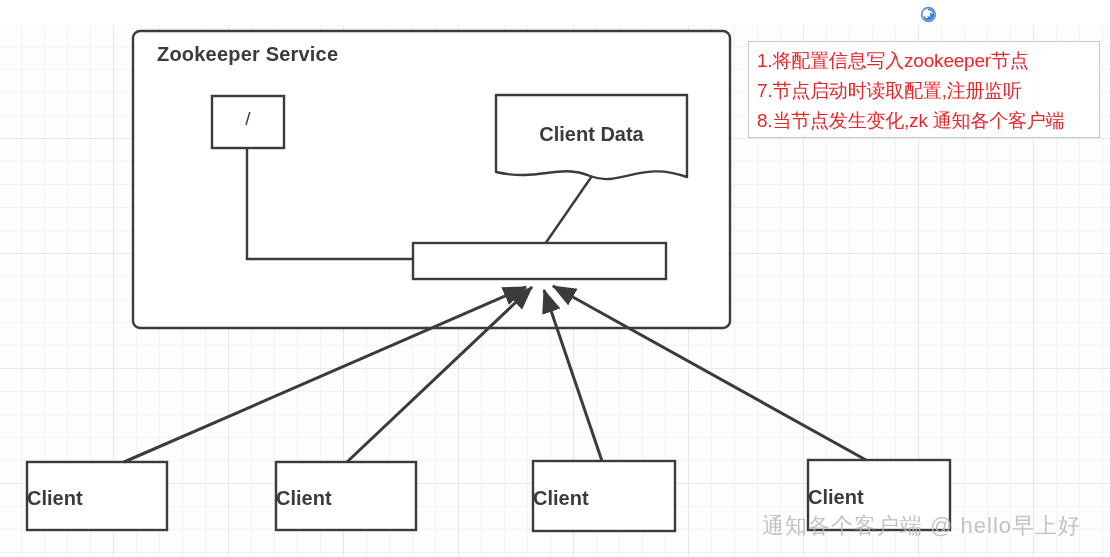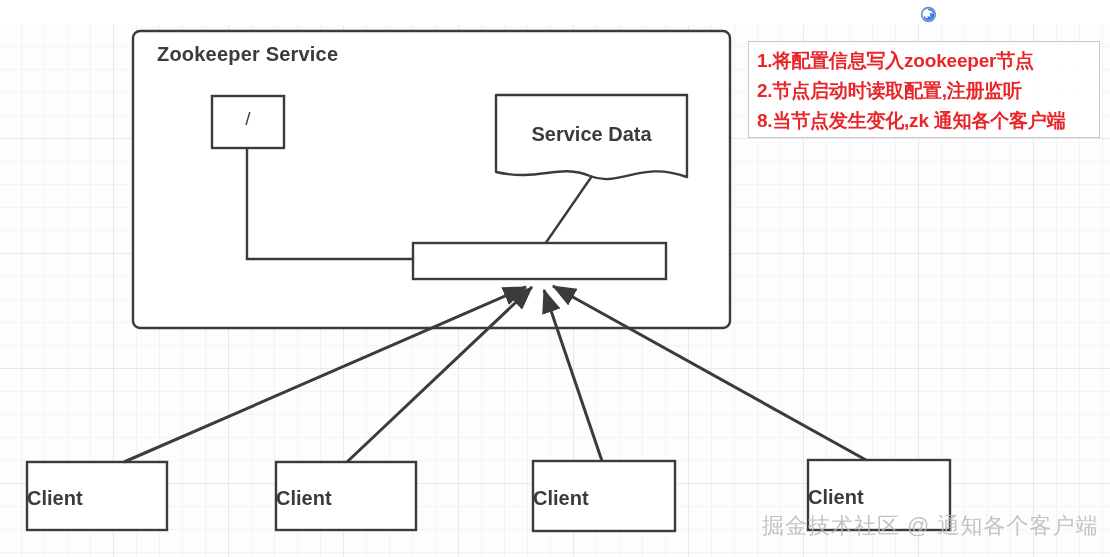--- a/index.html
+++ b/index.html
@@ -90,21 +90,21 @@
     top: 41px;
     width: 352px;
     height: 97px;
     border: 1px solid #c9c9c9;
     background: rgba(255,255,255,0.86);
     box-sizing: border-box;
     padding: 4px 6px 0 8px;
   }
   #notes .line {
     color: #e8262a;
-    font-weight: bold;
+    font-weight: normal;
     font-size: 19px;
     line-height: 30px;
     white-space: nowrap;
     letter-spacing: -0.2px;
   }
   #swirl {
     position: absolute;
     left: 920px;
     top: 6px;
     width: 17px;
@@ -158,35 +158,35 @@
     <line x1="124" y1="462" x2="526" y2="287" stroke="#3b3b3b" stroke-width="3" marker-end="url(#arrowhead)"></line>
     <line x1="347" y1="462" x2="532" y2="287" stroke="#3b3b3b" stroke-width="3" marker-end="url(#arrowhead)"></line>
     <line x1="602" y1="461" x2="544" y2="290" stroke="#3b3b3b" stroke-width="3" marker-end="url(#arrowhead)"></line>
     <line x1="866" y1="460" x2="553" y2="286" stroke="#3b3b3b" stroke-width="3" marker-end="url(#arrowhead)"></line>
   </svg>
 
   <div class="node-label" id="zk-title">Zookeeper Service</div>
 
   <div class="node-label" id="root-label">/</div>
 
-  <div class="node-label" id="cfgdata-label">Service Data</div>
+  <div class="node-label" id="cfgdata-label">Client Data</div>
 
 
   <div class="node-label client-label" style="left:27px; top:487px; width:140px;">Client</div>
   <div class="node-label client-label" style="left:276px; top:487px; width:140px;">Client</div>
   <div class="node-label client-label" style="left:533px; top:487px; width:142px;">Client</div>
   <div class="node-label client-label" style="left:808px; top:486px; width:142px;">Client</div>
 
   <div id="notes">
     <div class="line">1.将配置信息写入zookeeper节点</div>
-    <div class="line">2.节点启动时读取配置,注册监听</div>
+    <div class="line">7.节点启动时读取配置,注册监听</div>
     <div class="line">8.当节点发生变化,zk 通知各个客户端</div>
   </div>
 
   <svg id="swirl" viewBox="0 0 20 20">
     <circle cx="10" cy="10" r="9" fill="#5a92d6"></circle>
     <circle cx="10" cy="10" r="7" fill="#ffffff"></circle>
     <path d="M10,4.2 A5.8,5.8 0 1 1 4.8,12.4 A4.2,4.2 0 1 0 12.6,9.2 A2.6,2.6 0 1 1 9.6,12.6" fill="none" stroke="#3f7fd0" stroke-width="1.7" stroke-linecap="round"></path>
   </svg>
 
-  <div id="watermark">掘金技术社区 @ 通知各个客户端</div>
+  <div id="watermark">通知各个客户端 @ hello早上好</div>
 
 </div>
 
 </body></html>

